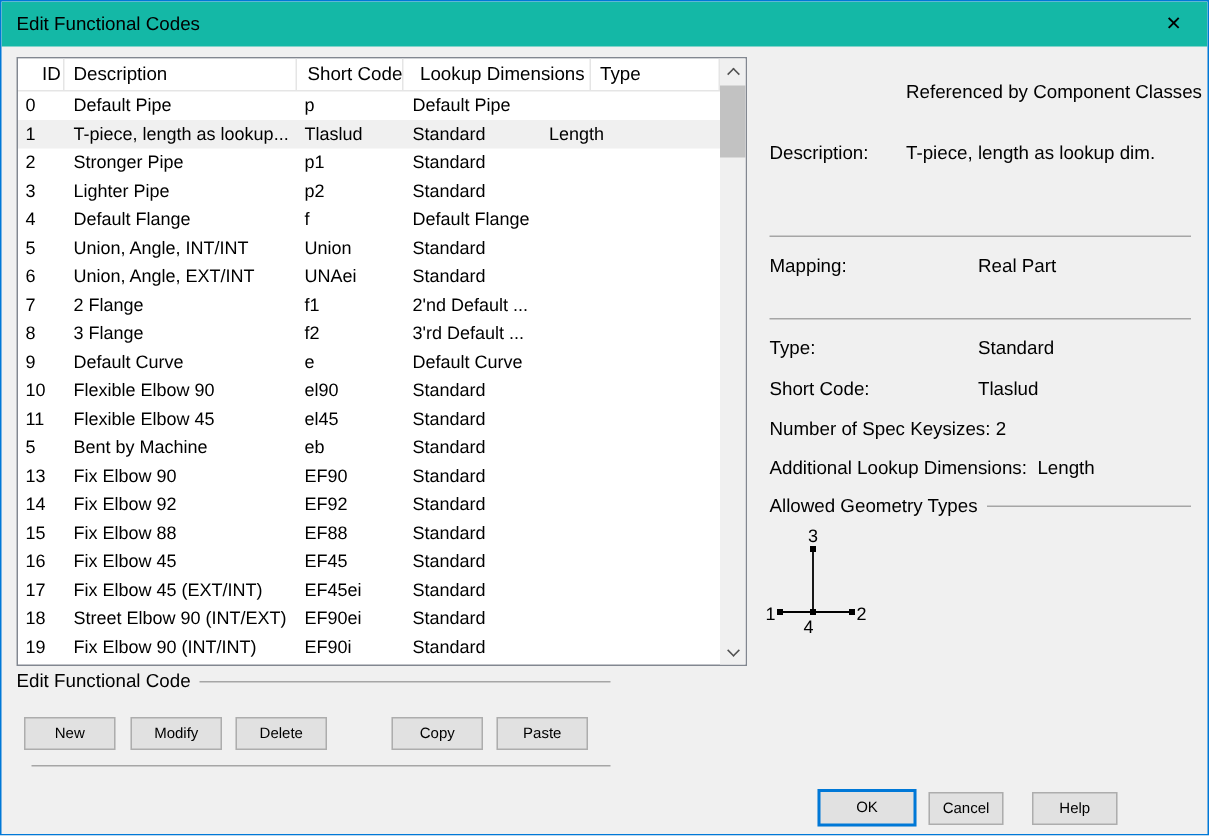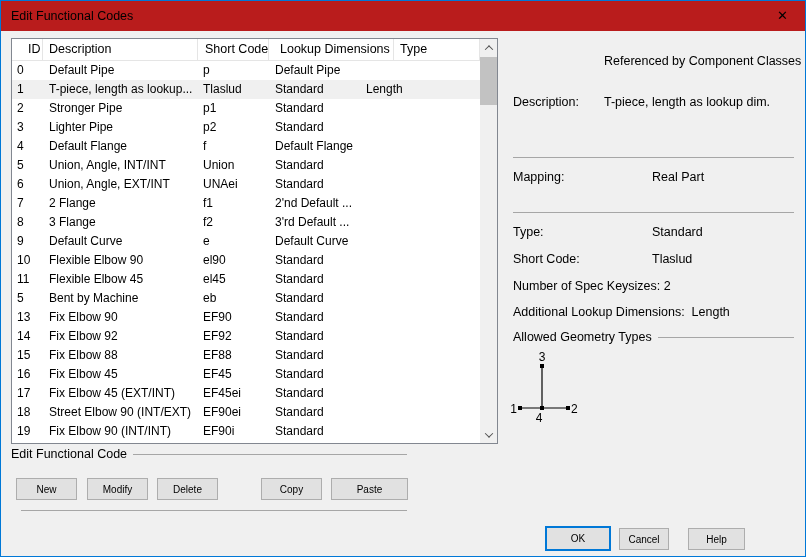--- a/index.html
+++ b/index.html
@@ -4,21 +4,21 @@
 <style>
   html,body{margin:0;padding:0;background:#ffffff;}
   *{box-sizing:border-box;}
   .window{
     position:relative;width:806px;height:557px;
     border:1px solid #0078d7;background:#f0f0f0;
     font-family:"Liberation Sans","DejaVu Sans",sans-serif;
     font-size:12.5px;color:#000;overflow:hidden;
   }
   
-  .titlebar{position:absolute;left:0;top:0;right:0;height:30px;background:#b91c1c;padding-left:12px;}
+  .titlebar{position:absolute;left:0;top:0;right:0;height:30px;background:#14b8a6;padding-left:12px;}
   .title-text{position:absolute;left:10px;top:0;line-height:30px;font-size:12.5px;}
   .close-btn{position:absolute;right:0;top:0;width:45px;height:29px;
     display:flex;align-items:center;justify-content:center;font-size:13px;cursor:default;}
   
   .listview{position:absolute;left:10px;top:37px;width:487px;height:406px;
     background:#ffffff;border:1px solid #828790;display:flex;}
   .lv-content{flex:1;display:flex;flex-direction:column;overflow:hidden;}
   .lv-header{display:flex;height:22px;background:#ffffff;border-bottom:1px solid #e5e5e5;flex:0 0 22px;}
   .lv-hcell{border-right:1px solid #e5e5e5;line-height:21px;white-space:nowrap;overflow:hidden;}
   .lv-body{flex:1;overflow:hidden;}
@@ -271,21 +271,21 @@
 
   <div class="group-head" style="left:10px;top:446px;width:396px;">
     <span>Edit Functional Code</span>
     <span class="gline"></span>
   </div>
 
   <button class="btn" style="left:15px;top:477px;width:61px;">New</button>
   <button class="btn" style="left:86px;top:477px;width:61px;">Modify</button>
   <button class="btn" style="left:156px;top:477px;width:61px;">Delete</button>
   <button class="btn" style="left:260px;top:477px;width:61px;">Copy</button>
-  <button class="btn" style="left:330px;top:477px;width:77px;">Paste</button>
+  <button class="btn" style="left:330px;top:477px;width:61px;">Paste</button>
 
   <div class="sep" style="left:20px;top:509px;width:386px;"></div>
 
   <button class="btn btn-ok" style="left:544px;top:525px;width:66px;">OK</button>
   <button class="btn" style="left:618px;top:527px;width:50px;">Cancel</button>
   <button class="btn" style="left:687px;top:527px;width:57px;">Help</button>
 
 </div>
 
 </body></html>

